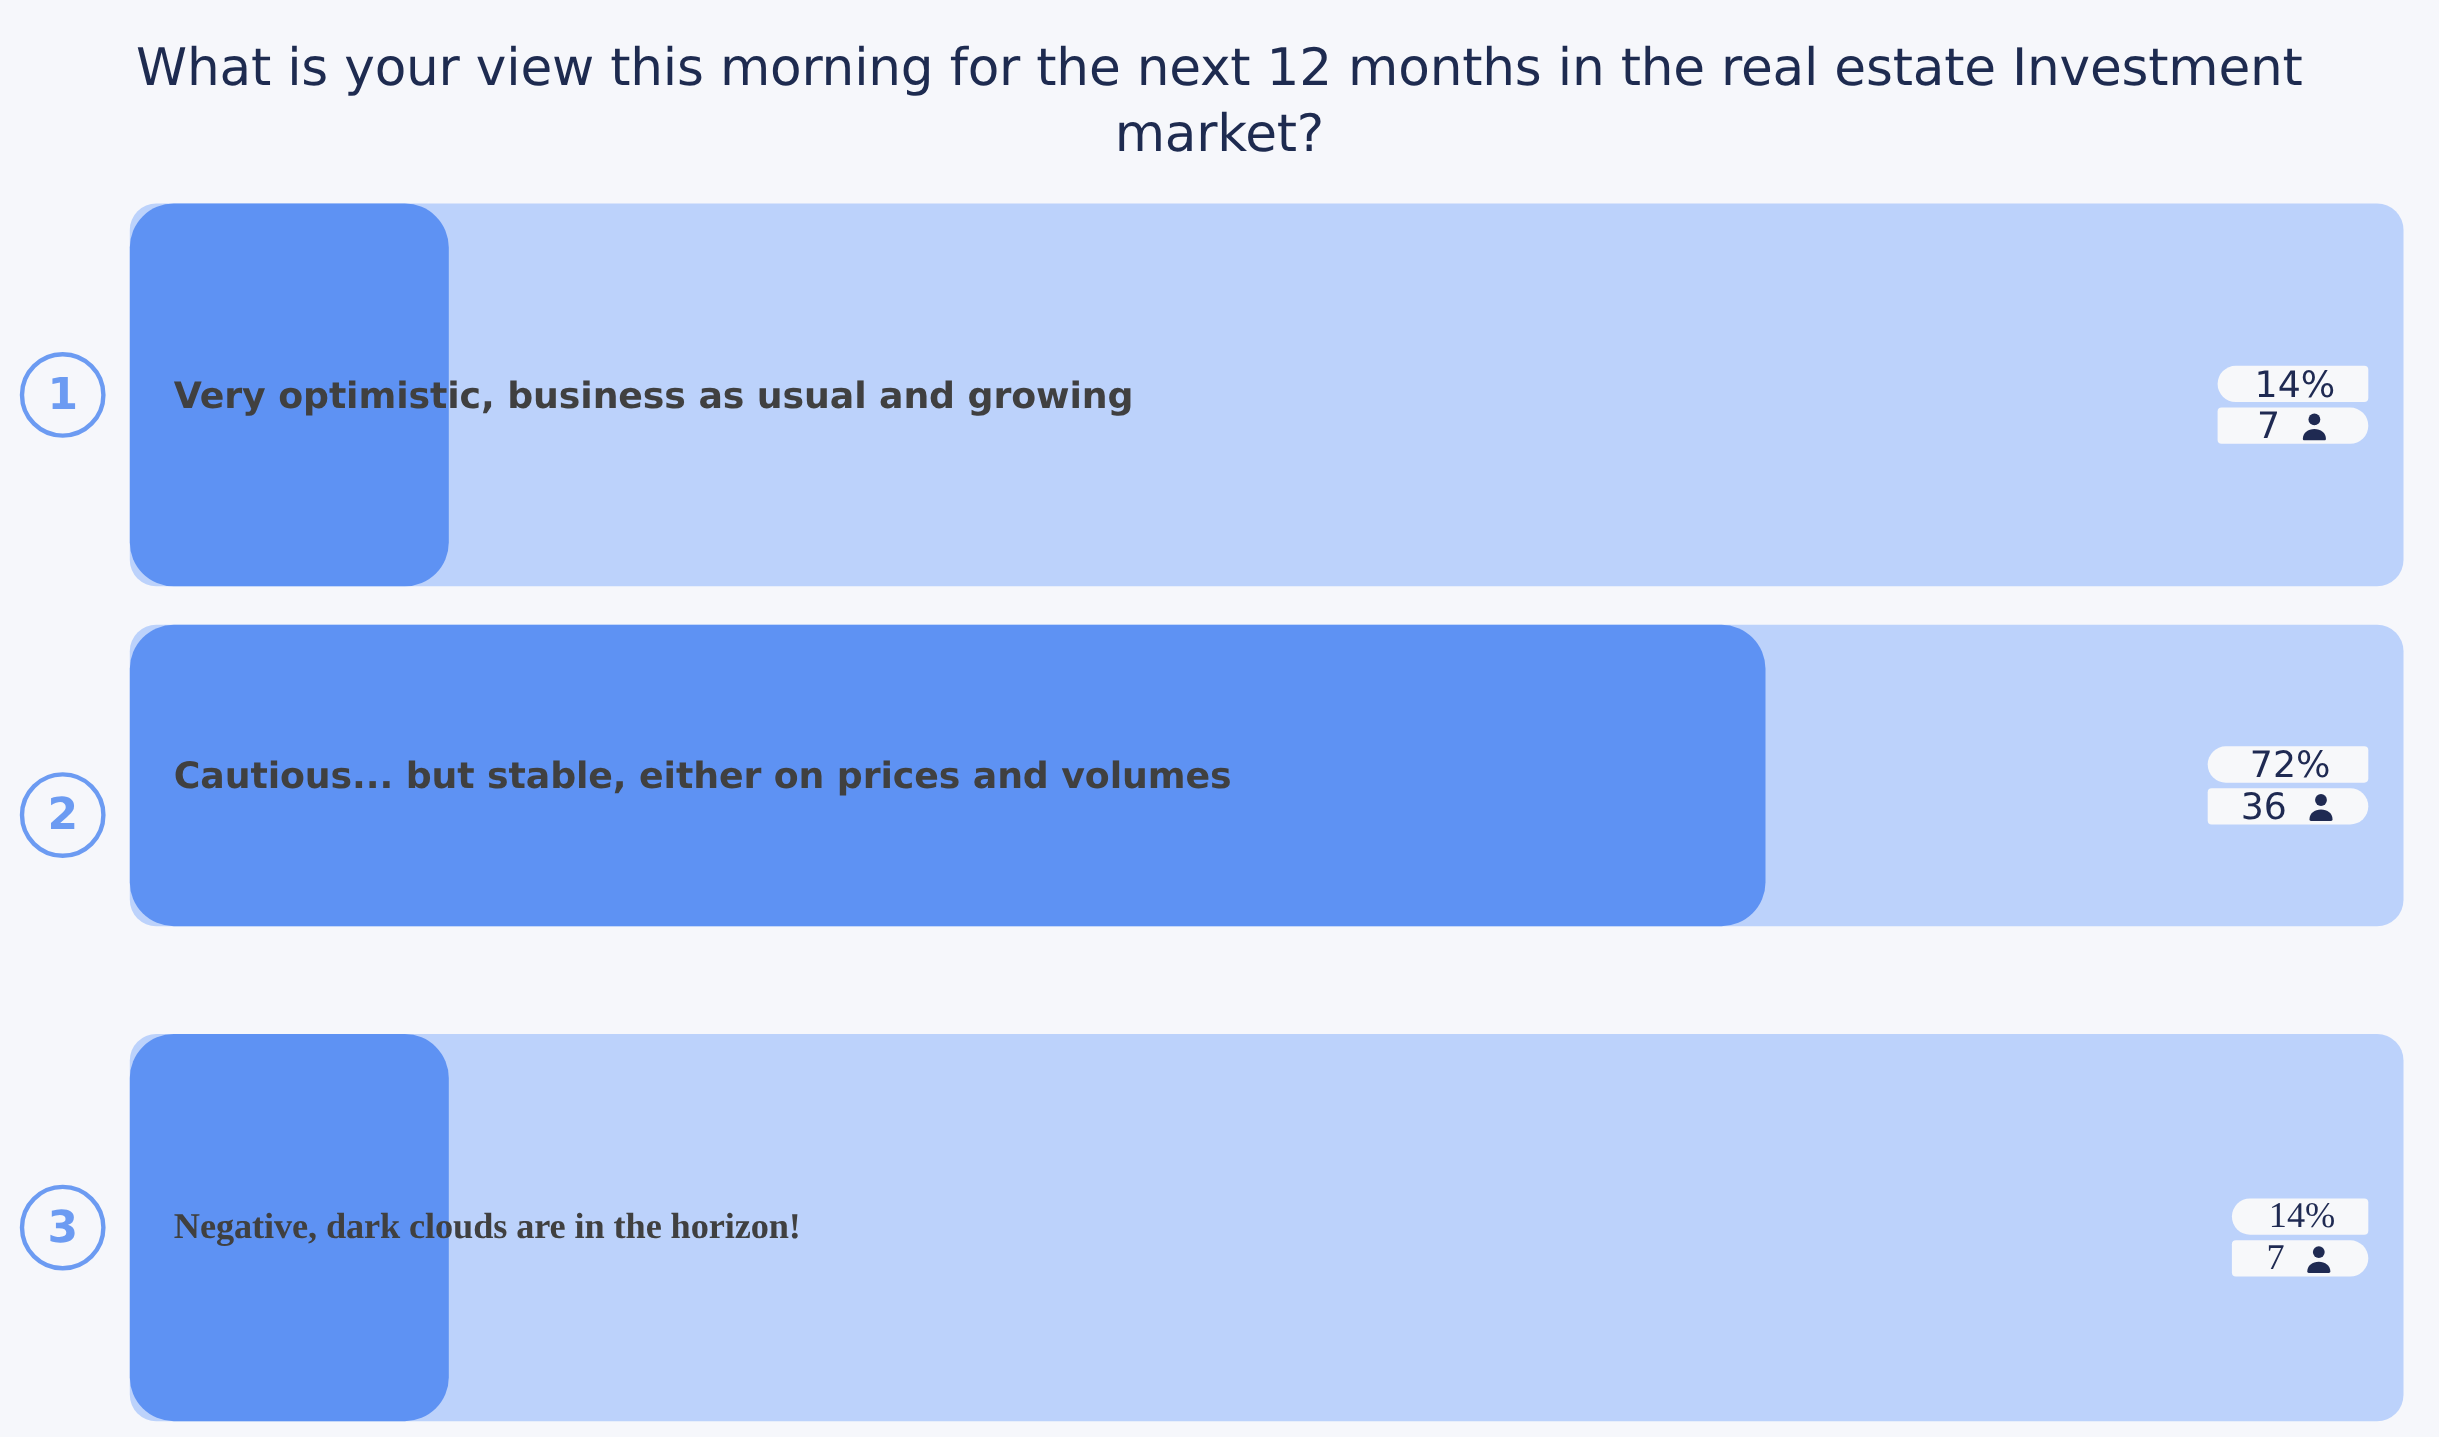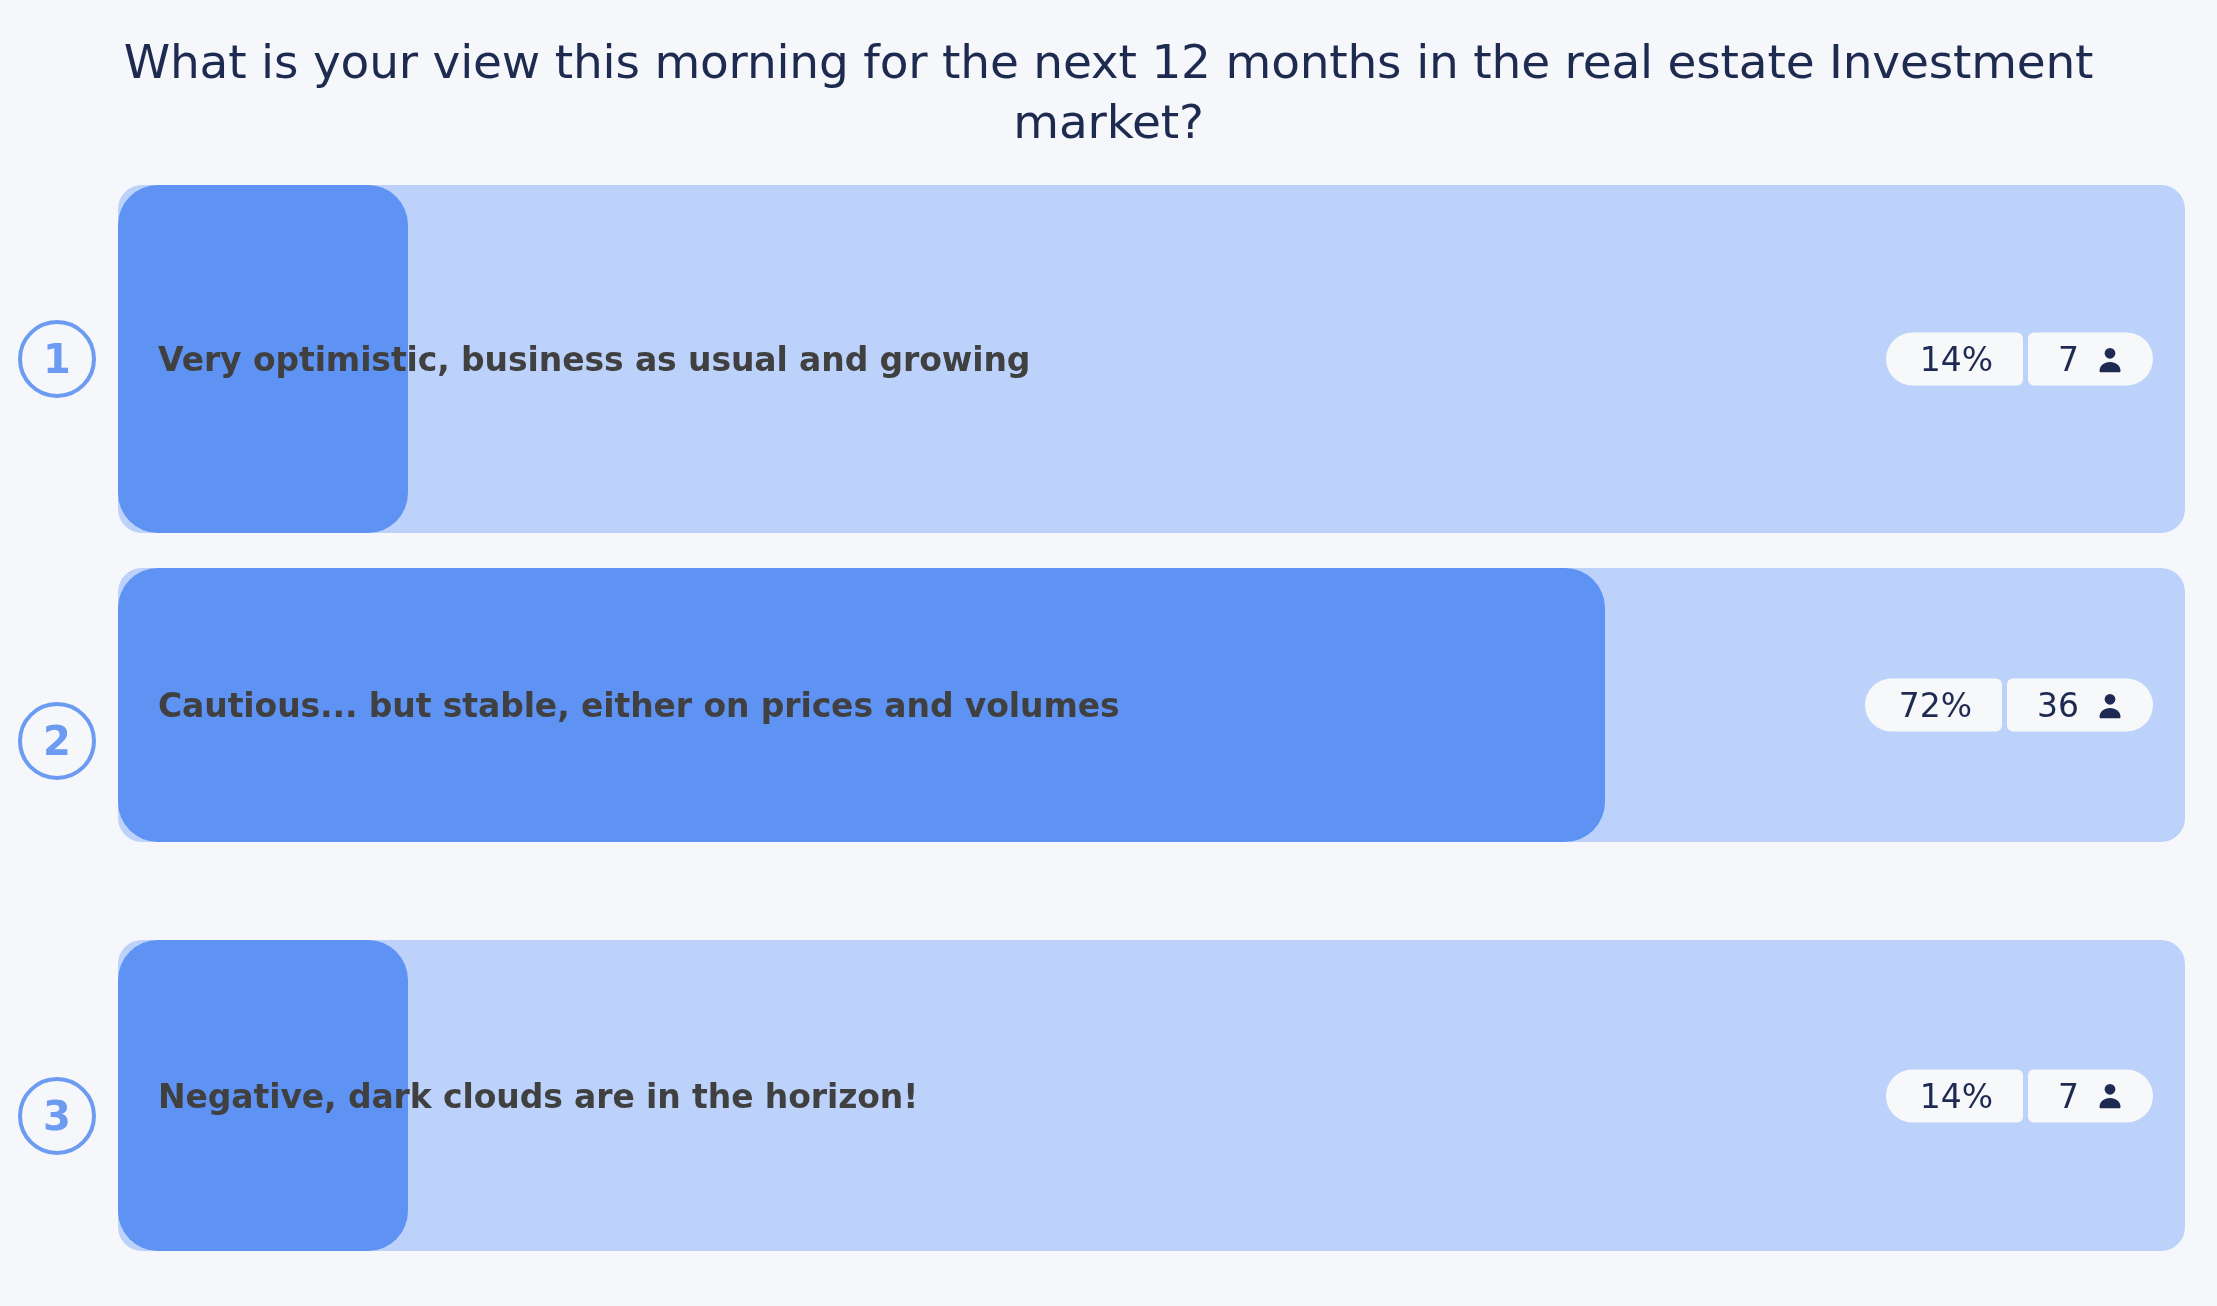--- a/index.html
+++ b/index.html
@@ -111,20 +111,21 @@
   .badge {
     position: absolute;
     right: 32px;
     top: 50%;
     transform: translateY(-50%);
     display: flex;
     align-items: stretch;
     gap: 5px;
     height: 53px;
     z-index: 4;
+    flex-direction: column;
   }
 
   .badge-seg {
     background: #f7f8fa;
     display: flex;
     align-items: center;
     justify-content: center;
     color: #1f2a52;
     font-size: 33px;
     font-weight: 400;
@@ -155,21 +156,21 @@
   
   #row-1 { top: 185px; height: 348px; }
   #row-1 .bar-track { top: 0; height: 348px; }
   #row-1 .index-circle { top: 135px; }
 
   #row-2 { top: 568px; height: 347px; }
   #row-2 .bar-track { top: 0; height: 274px; }
   #row-2 .index-circle { top: 134px; }
 
   #row-3 { top: 940px; height: 352px; }
-  #row-3 .bar-track { top: 0; height: 311px; }
+  #row-3 .bar-track { top: 0; height: 352px; font-family: Liberation Serif, serif; }
   #row-3 .index-circle { top: 137px; }
 </style>
 </head>
 <body>
 
 <div class="poll">
 
   <h1 class="question">What is your view this morning for the next 12 months in the real estate Investment market?</h1>
 
   <div class="rows">

